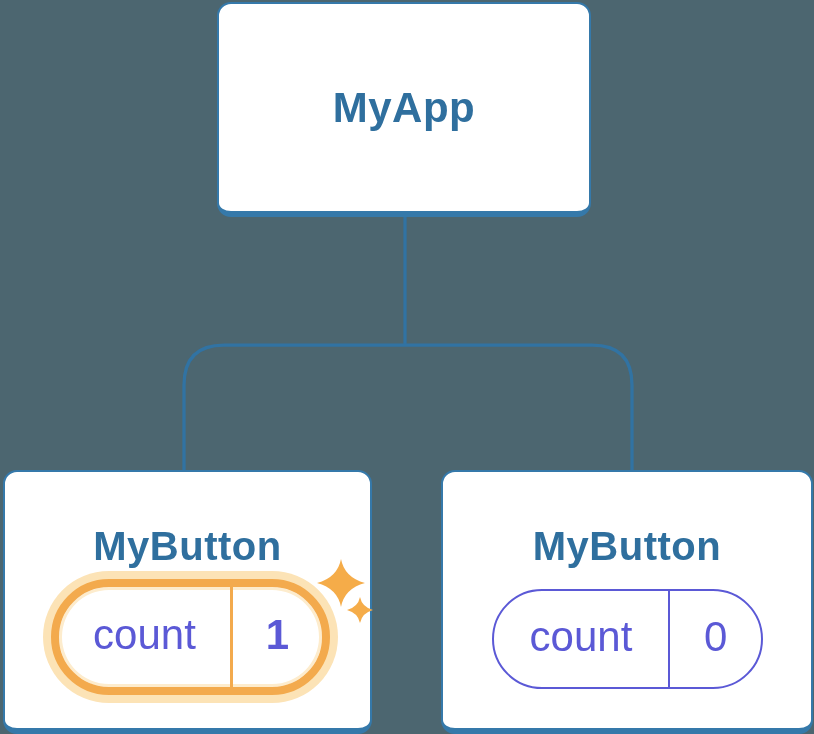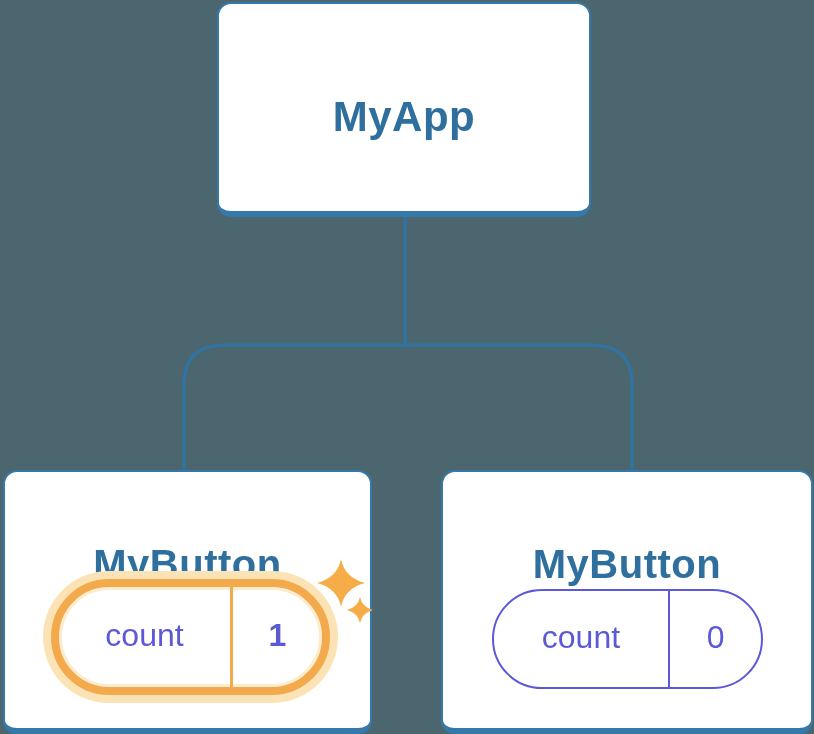--- a/index.html
+++ b/index.html
@@ -33,34 +33,33 @@
     display:flex;align-items:center;justify-content:center;}
   .card-left{left:3px;top:470px;width:369px;height:264px;}
   .card-right{left:441px;top:470px;width:372px;height:264px;}
 
   .title{
     color:var(--title-text);
     font-weight:700;
     font-size:40px;
     letter-spacing:0.5px;
     text-align:center;
-    margin-top:18px;
   }
   .root-title{font-size:42px;}
   .btn-title{position:absolute;left:0;right:0;top:52px;}
 
   .pill{
     position:absolute;
     display:flex;align-items:center;
     box-sizing:border-box;
     background:#ffffff;
   }
   .pill-key,.pill-value{
     color:var(--state-text);
-    font-size:32px;
+    font-size:42px;
     text-align:center;
     line-height:1;
     padding-bottom:4px;
   }
   .pill-key{flex:1.92;}
   .pill-value{flex:1;}
   .pill-divider{align-self:stretch;}
 
   .pill-highlight{
     left:46px;top:107px;width:279px;height:116px;

